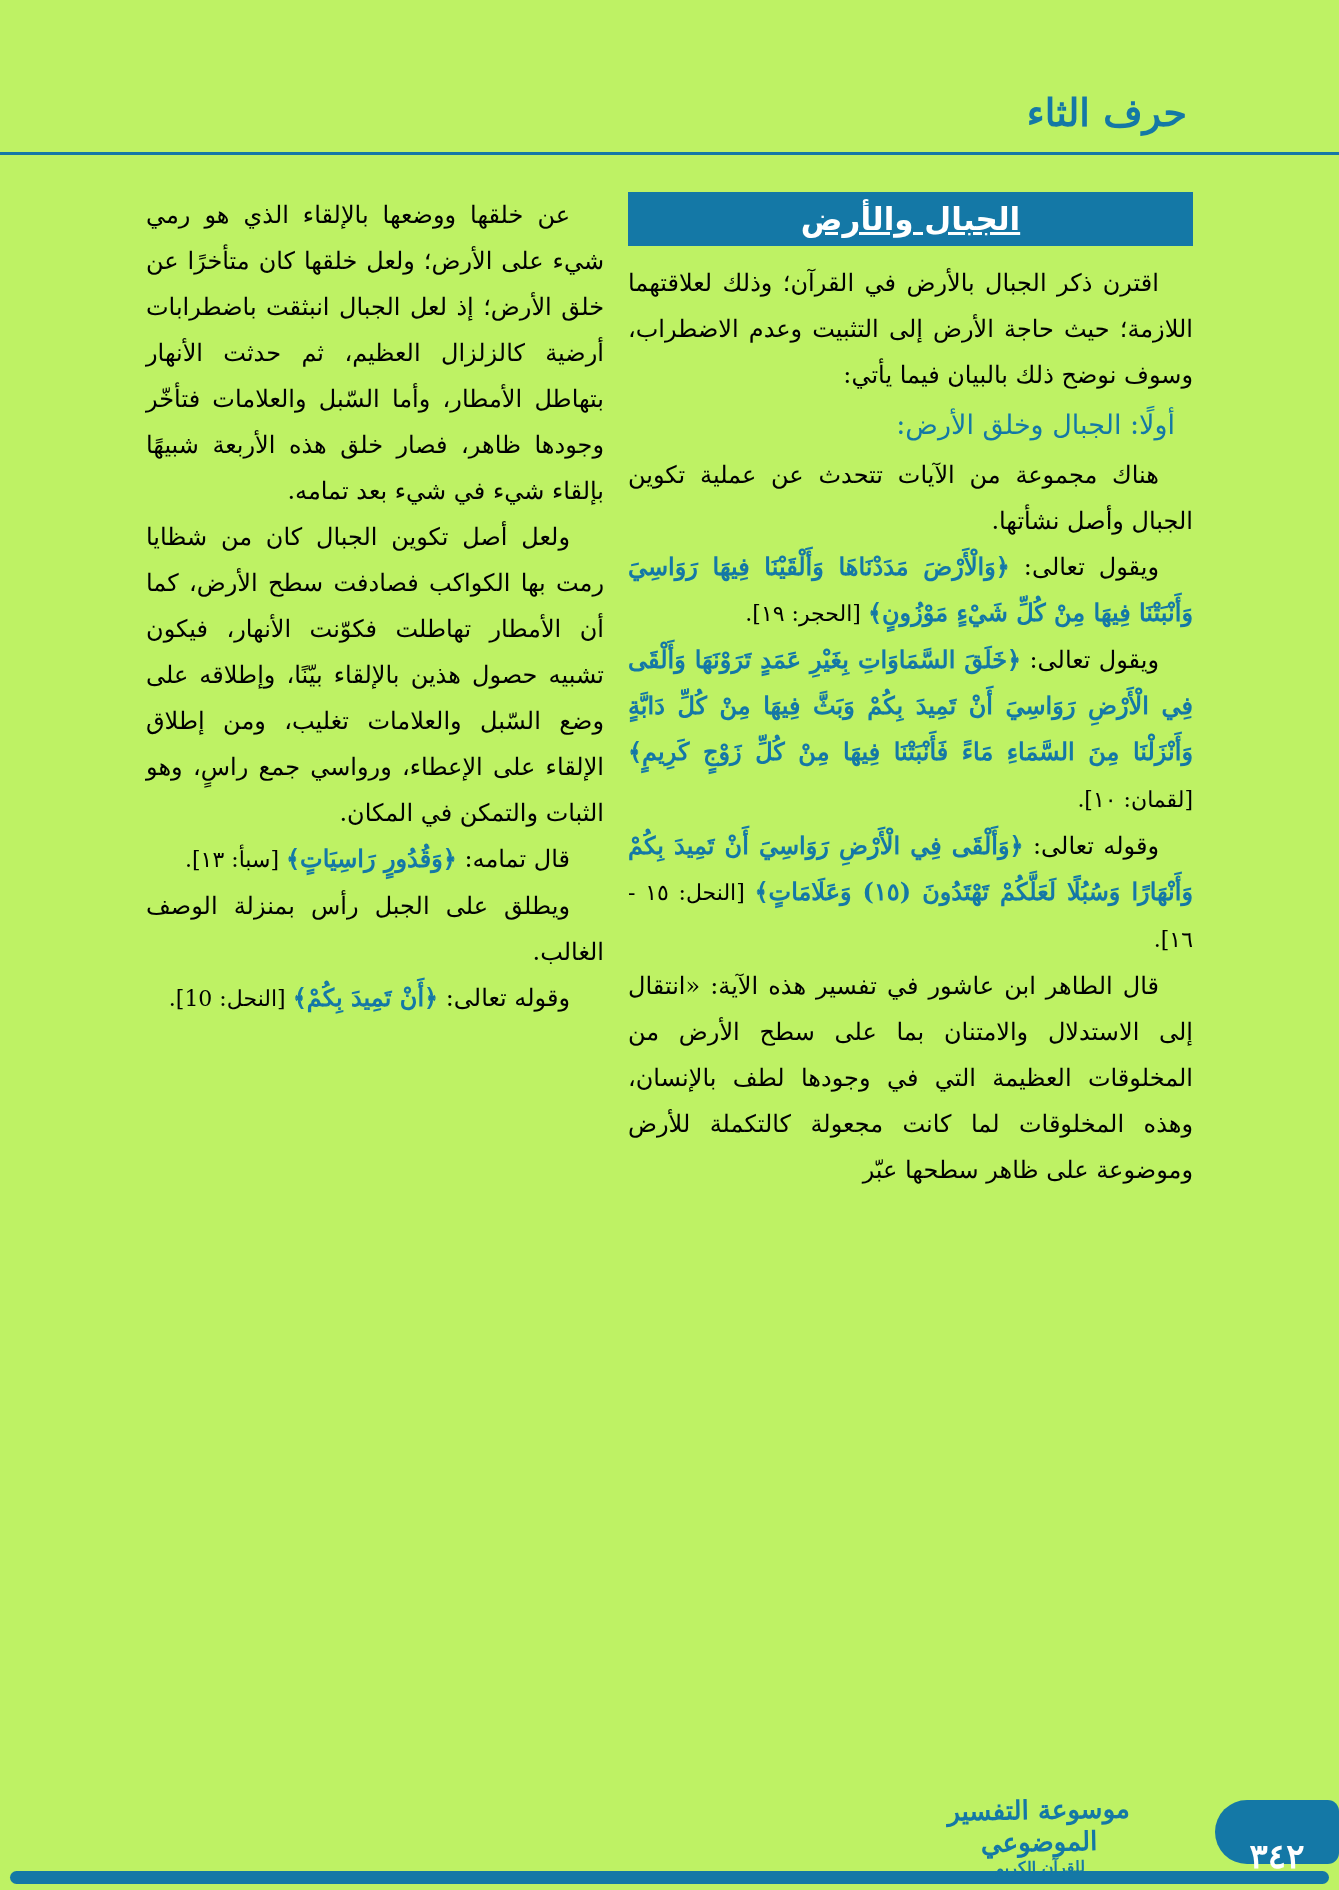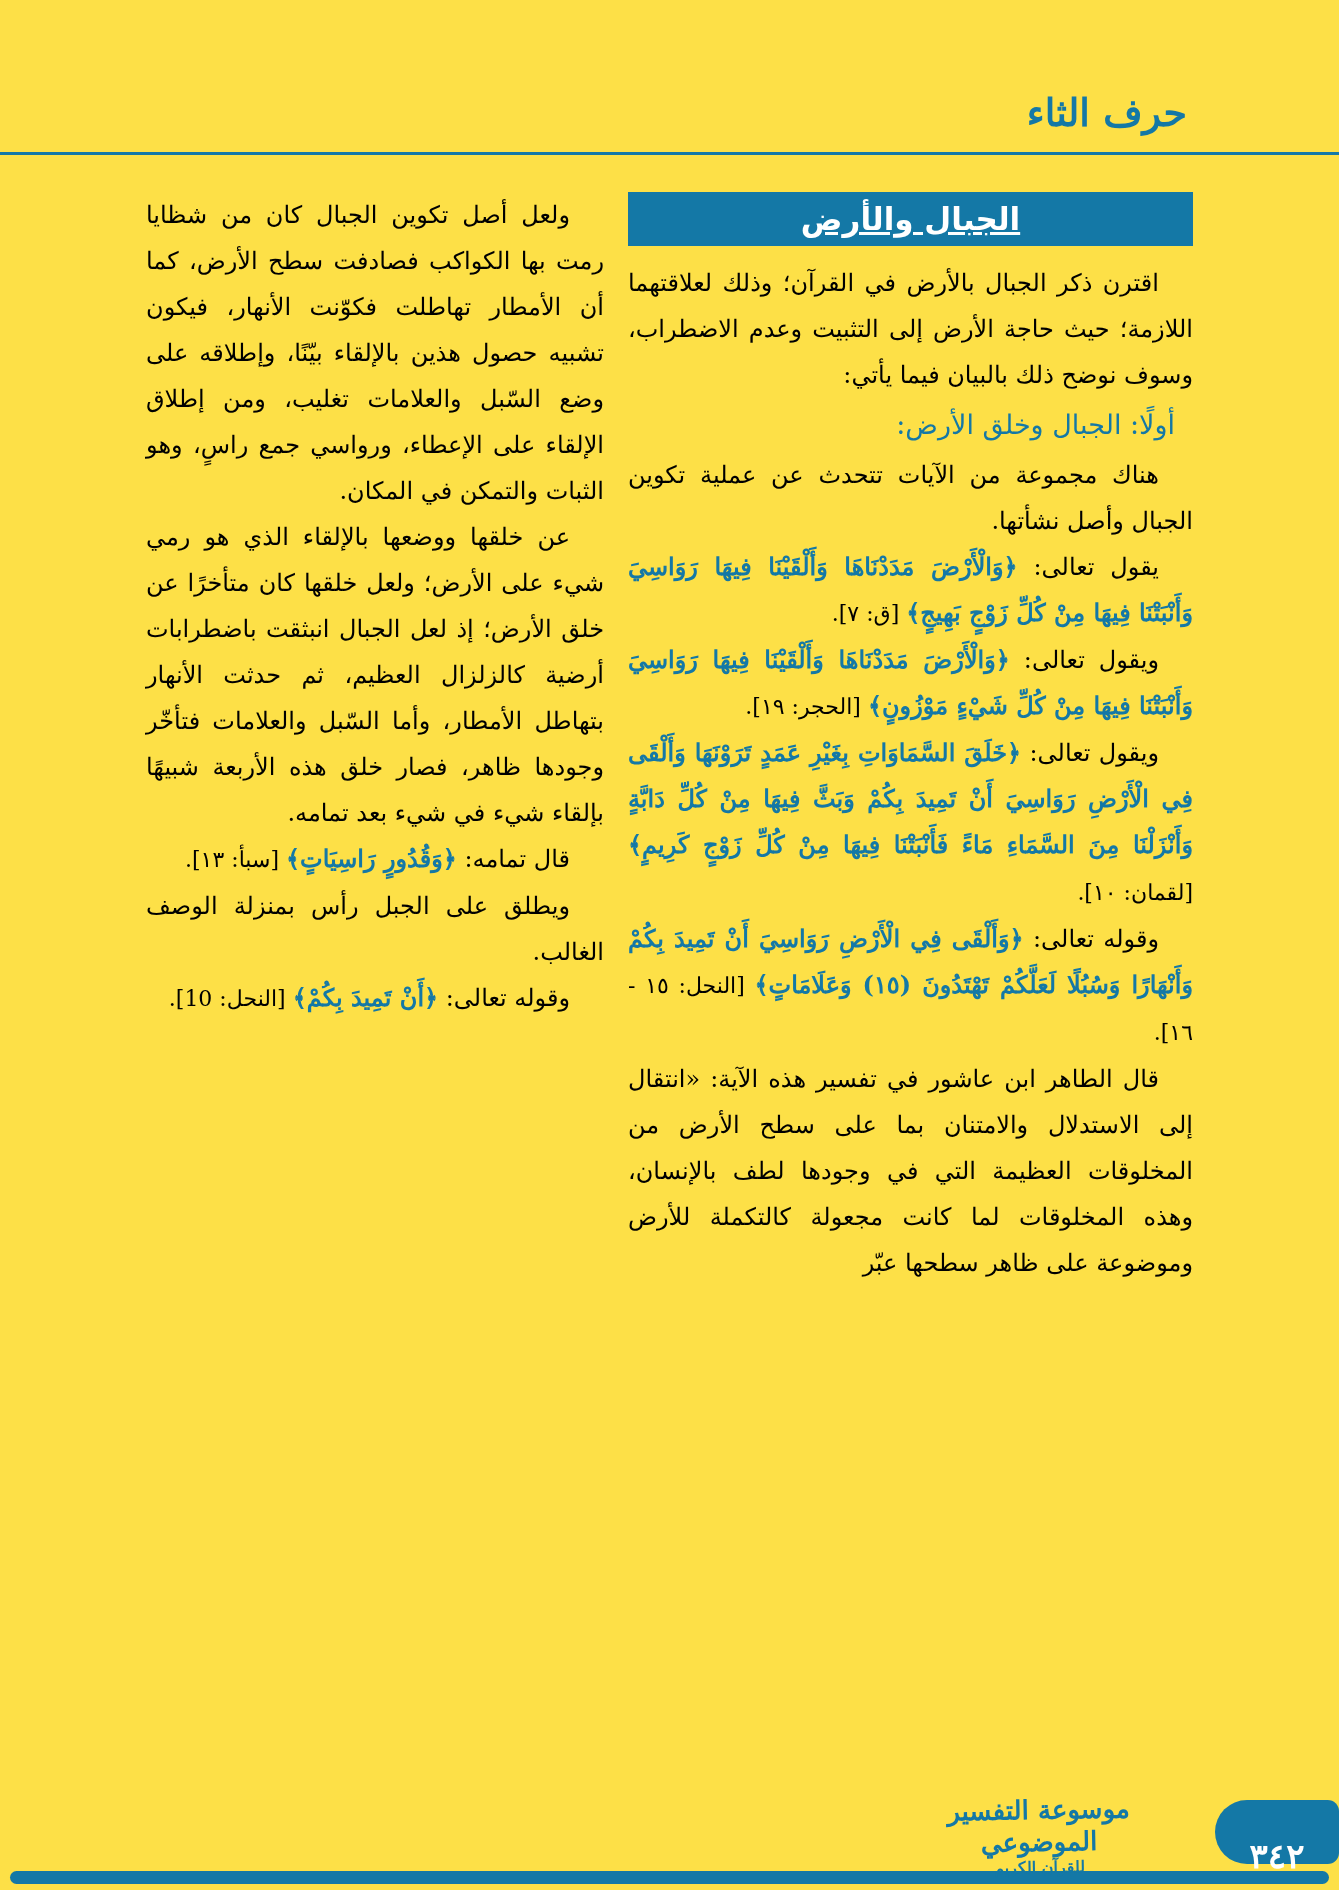--- a/index.html
+++ b/index.html
@@ -1,19 +1,19 @@
 <!DOCTYPE html>
 <html lang="ar" dir="rtl" style="--accent: #1478a6;"><head>
 <meta charset="utf-8">
 <style>
   :root { --accent:#1478a6; --ink:#000000; }
   * { margin:0; padding:0; box-sizing:border-box; }
   html,body { background:#ffffff; }
   body { font-family:"DejaVu Sans","Liberation Sans",sans-serif; }
-  .page { position:relative; width:1339px; height:1890px; background:#fde047; direction:rtl; overflow:hidden; color:var(--ink); }
+  .page { position:relative; width:1339px; height:1890px; background:#bef264; direction:rtl; overflow:hidden; color:var(--ink); }
 
   
   .chapter-title { position:absolute; top:90px; right:152px; color:var(--accent); font-size:38px; font-weight:700; font-family:"DejaVu Serif","Liberation Serif",serif; }
   .header-rule { position:absolute; top:152px; left:0; width:100%; height:3px; background:var(--accent); }
 
   
   .columns { position:absolute; top:192px; right:146px; width:1047px; display:flex; gap:24px; align-items:flex-start; }
   .col { font-size:24px; line-height:46px; text-align:justify; font-family:"DejaVu Serif","Liberation Serif",serif; }
   .col-right { width:565px; }
   .col-left { width:458px; }
@@ -49,35 +49,34 @@
       <div class="section-banner">
         <span>الجبال والأرض</span>
       </div>
 
       <p class="para"><span>اقترن ذكر الجبال بالأرض في القرآن؛ وذلك لعلاقتهما اللازمة؛ حيث حاجة الأرض إلى التثبيت وعدم الاضطراب، وسوف نوضح ذلك بالبيان فيما يأتي:</span></p>
 
       <h3 class="subheading">أولًا: الجبال وخلق الأرض:</h3>
 
       <p class="para"><span>هناك مجموعة من الآيات تتحدث عن عملية تكوين الجبال وأصل نشأتها.</span></p>
 
-      <p class="para"><span>يقول تعالى: </span><span class="verse">﴿وَالْأَرْضَ مَدَدْنَاهَا وَأَلْقَيْنَا فِيهَا رَوَاسِيَ وَأَنْبَتْنَا فِيهَا مِنْ كُلِّ زَوْجٍ بَهِيجٍ﴾</span><span class="ref"> [ق: ٧].</span></p>
 
       <p class="para"><span>ويقول تعالى: </span><span class="verse">﴿وَالْأَرْضَ مَدَدْنَاهَا وَأَلْقَيْنَا فِيهَا رَوَاسِيَ وَأَنْبَتْنَا فِيهَا مِنْ كُلِّ شَيْءٍ مَوْزُونٍ﴾</span><span class="ref"> [الحجر: ١٩].</span></p>
 
       <p class="para"><span>ويقول تعالى: </span><span class="verse">﴿خَلَقَ السَّمَاوَاتِ بِغَيْرِ عَمَدٍ تَرَوْنَهَا وَأَلْقَى فِي الْأَرْضِ رَوَاسِيَ أَنْ تَمِيدَ بِكُمْ وَبَثَّ فِيهَا مِنْ كُلِّ دَابَّةٍ وَأَنْزَلْنَا مِنَ السَّمَاءِ مَاءً فَأَنْبَتْنَا فِيهَا مِنْ كُلِّ زَوْجٍ كَرِيمٍ﴾</span><span class="ref"> [لقمان: ١٠].</span></p>
 
       <p class="para"><span>وقوله تعالى: </span><span class="verse">﴿وَأَلْقَى فِي الْأَرْضِ رَوَاسِيَ أَنْ تَمِيدَ بِكُمْ وَأَنْهَارًا وَسُبُلًا لَعَلَّكُمْ تَهْتَدُونَ (١٥) وَعَلَامَاتٍ﴾</span><span class="ref"> [النحل: ١٥ - ١٦].</span></p>
 
       <p class="para"><span>قال الطاهر ابن عاشور في تفسير هذه الآية: «انتقال إلى الاستدلال والامتنان بما على سطح الأرض من المخلوقات العظيمة التي في وجودها لطف بالإنسان، وهذه المخلوقات لما كانت مجعولة كالتكملة للأرض وموضوعة على ظاهر سطحها عبّر</span></p>
     </section>
 
     <section class="col col-left">
+      <p class="para"><span>عن خلقها ووضعها بالإلقاء الذي هو رمي شيء على الأرض؛ ولعل خلقها كان متأخرًا عن خلق الأرض؛ إذ لعل الجبال انبثقت باضطرابات أرضية كالزلزال العظيم، ثم حدثت الأنهار بتهاطل الأمطار، وأما السّبل والعلامات فتأخّر وجودها ظاهر، فصار خلق هذه الأربعة شبيهًا بإلقاء شيء في شيء بعد تمامه.</span></p>
+
       <p class="para"><span>ولعل أصل تكوين الجبال كان من شظايا رمت بها الكواكب فصادفت سطح الأرض، كما أن الأمطار تهاطلت فكوّنت الأنهار، فيكون تشبيه حصول هذين بالإلقاء بيّنًا، وإطلاقه على وضع السّبل والعلامات تغليب، ومن إطلاق الإلقاء على الإعطاء، ورواسي جمع راسٍ، وهو الثبات والتمكن في المكان.</span></p>
-
-      <p class="para"><span>عن خلقها ووضعها بالإلقاء الذي هو رمي شيء على الأرض؛ ولعل خلقها كان متأخرًا عن خلق الأرض؛ إذ لعل الجبال انبثقت باضطرابات أرضية كالزلزال العظيم، ثم حدثت الأنهار بتهاطل الأمطار، وأما السّبل والعلامات فتأخّر وجودها ظاهر، فصار خلق هذه الأربعة شبيهًا بإلقاء شيء في شيء بعد تمامه.</span></p>
 
       <p class="para"><span>قال تمامه: </span><span class="verse">﴿وَقُدُورٍ رَاسِيَاتٍ﴾</span><span class="ref"> [سبأ: ١٣].</span></p>
 
       <p class="para"><span>ويطلق على الجبل رأس بمنزلة الوصف الغالب.</span></p>
 
       <p class="para"><span>وقوله تعالى: </span><span class="verse">﴿أَنْ تَمِيدَ بِكُمْ﴾</span><span class="ref"> [النحل: 10].</span></p>
 
     </section>
 
   </main>

